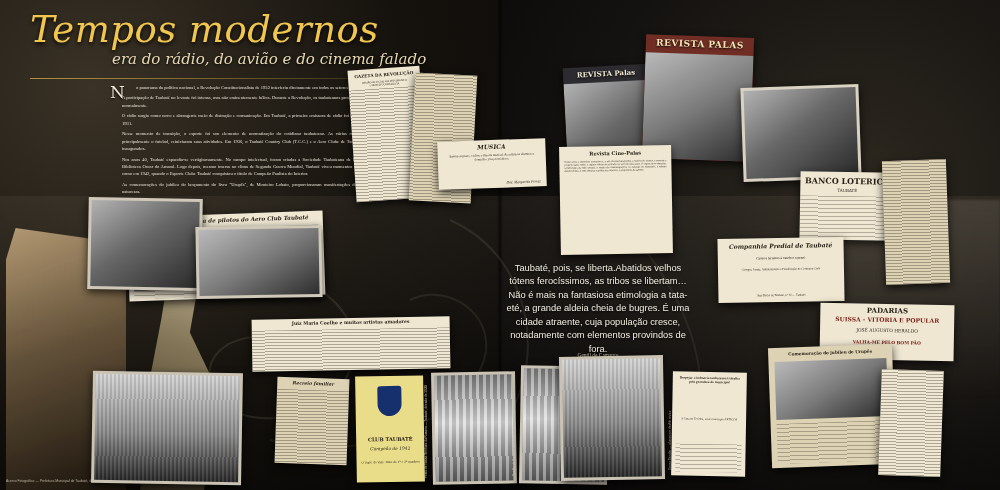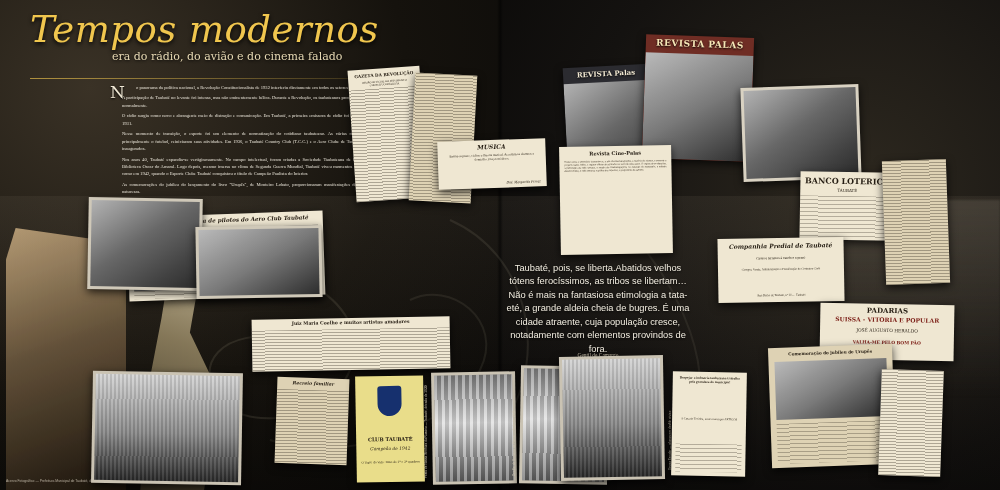--- a/index.html
+++ b/index.html
@@ -44,21 +44,21 @@
   .title{
     position:absolute;left:30px;top:8px;color:#f0c64e;
     font-family:"DejaVu Serif",serif;
     font-size:37px;font-style:italic;letter-spacing:.5px;
     text-shadow:0 2px 4px rgba(0,0,0,.9);
     white-space:nowrap;
   }
   .subtitle{
     position:absolute;left:112px;top:50px;color:#e7d9b4;
     font-family:"DejaVu Serif",serif;
-    font-size:11px;
+    font-size:15px;font-style:italic;
     text-shadow:0 1px 3px rgba(0,0,0,.9);
     white-space:nowrap;
     text-align:right;
   }
   .title-rule{
     position:absolute;left:30px;top:78px;width:430px;height:1px;
     background:linear-gradient(to right,rgba(240,198,78,.65),rgba(240,198,78,0));
   }
 
   

